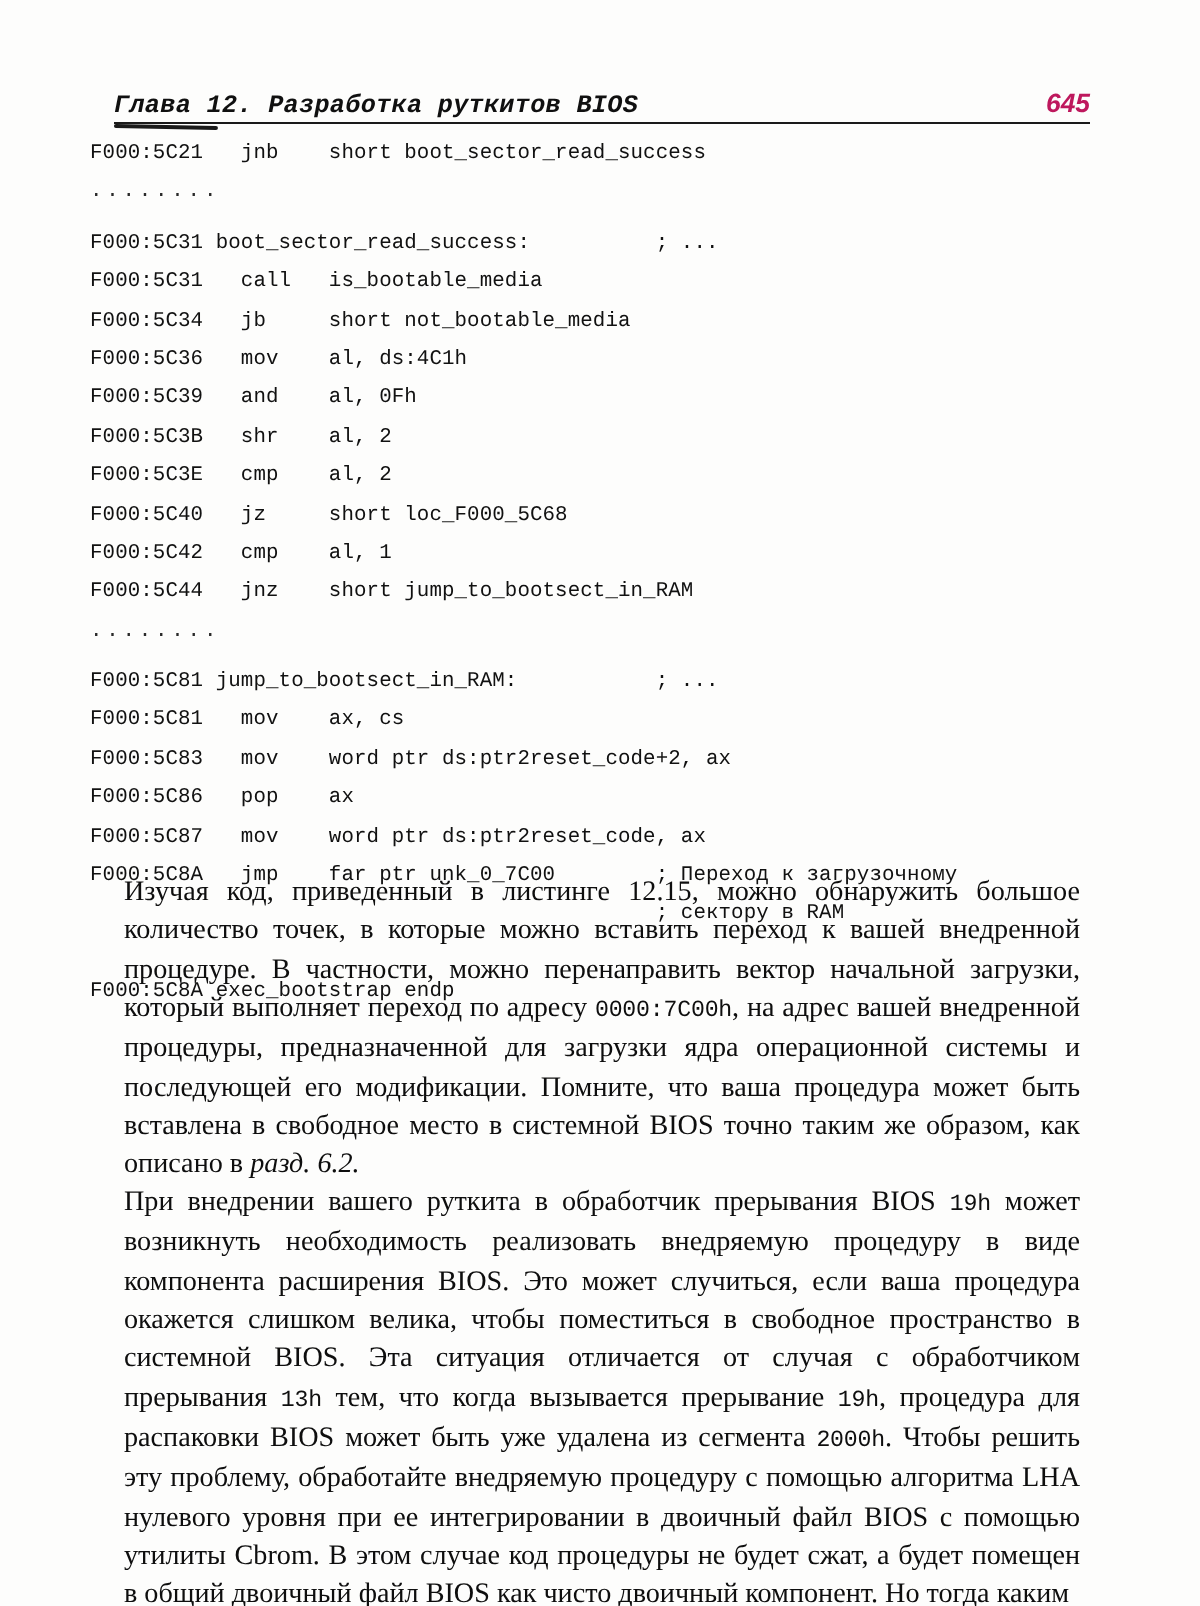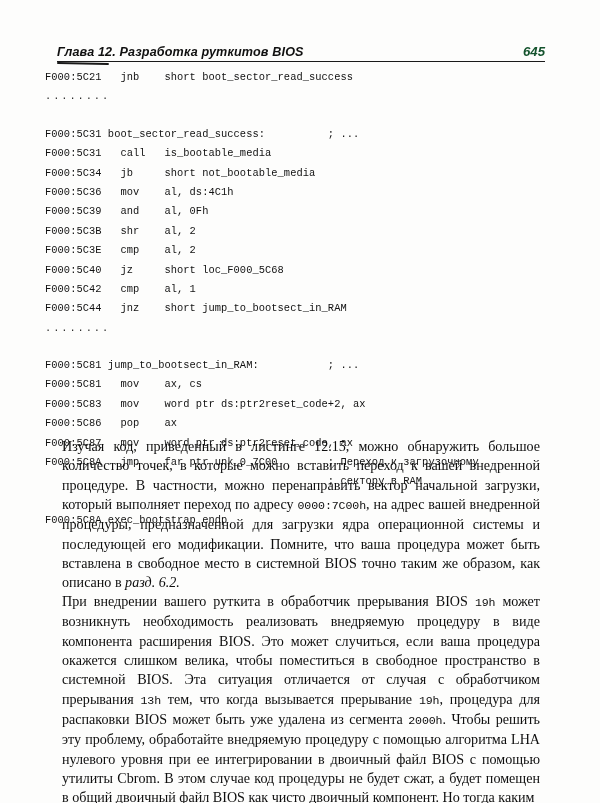--- a/index.html
+++ b/index.html
@@ -28,34 +28,34 @@
   .runhead {
     position: absolute;
     left: 57px;
     top: 44px;
     width: 488px;
     display: flex;
     align-items: baseline;
     justify-content: space-between;
   }
   .runhead-title {
-    font-family: Liberation Sans, sans-serif;
+    font-family: Liberation Mono, monospace;
     font-style: italic;
     font-weight: 700;
     font-size: 12.6px;
     letter-spacing: 0.15px;
     color: #101010;
     white-space: nowrap;
   }
   .runhead-folio {
     font-family: "Liberation Sans", sans-serif;
     font-style: italic;
     font-weight: 700;
     font-size: 13.2px;
-    color: #14532d;
+    color: #be185d;
   }
   .runhead-rule {
     position: absolute;
     left: 57px;
     top: 61px;
     width: 488px;
     height: 1.15px;
     background: #1a1a1a;
   }
   .runhead-rule::after {
@@ -87,21 +87,21 @@
   .listing .ln {
     display: block;
     height: 19.4px;
     white-space: pre;
   }
   .listing .ln.sep {
     letter-spacing: 1.9px;
     color: #2a2a2a;
   }
   .listing .ln.gap-top {
-    margin-top: 18px;
+    margin-top: 6px;
   }
   .listing .ln.endp {
     margin-top: 19px;
   }
 
   
   .body-block {
     position: absolute;
     left: 62px;
     width: 478px;

